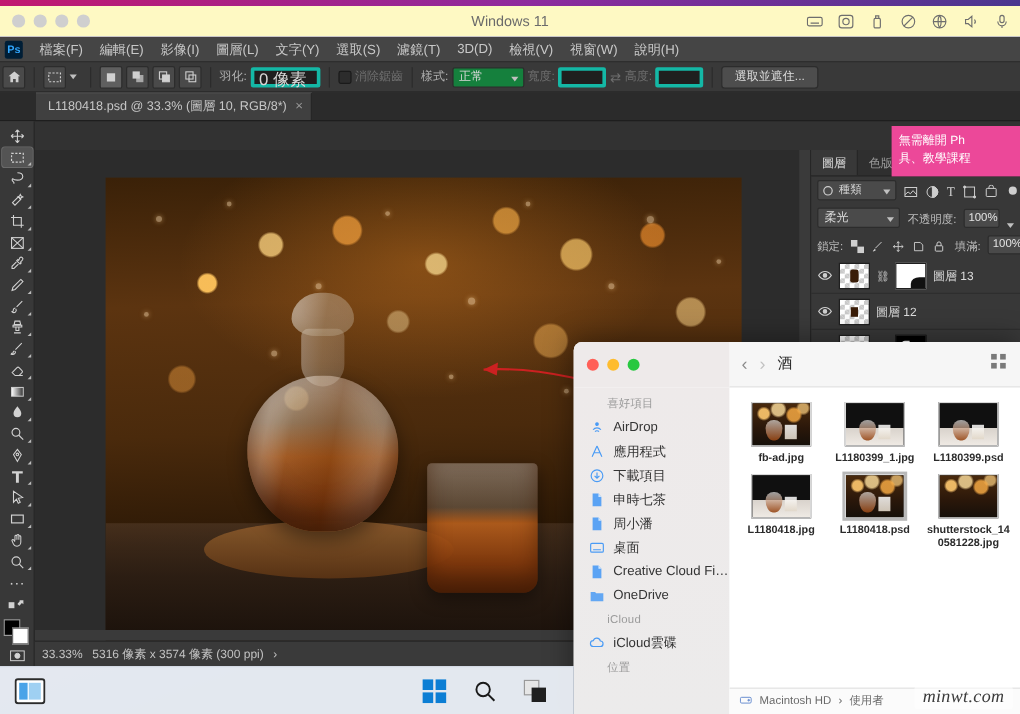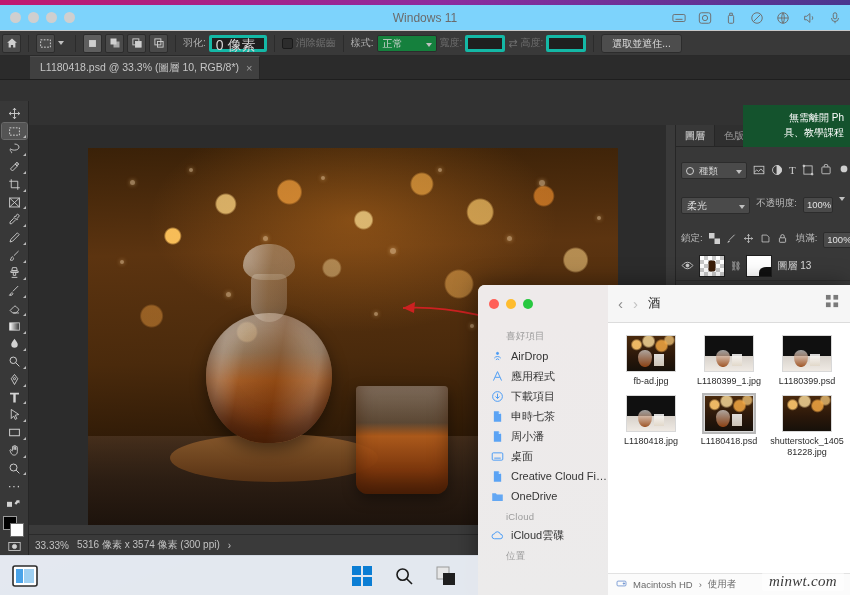--- a/index.html
+++ b/index.html
@@ -13,21 +13,21 @@
 
   
   #desktop {
     position: absolute; left: 0; top: 0; width: 850px; height: 595px;
     background: linear-gradient(160deg, #c2186f 0%, #8e2a9e 18%, #2b3c88 42%, #17325e 70%, #0d2348 100%);
   }
 
   
   #vm-bar {
     position: absolute; left: 0; top: 5px; width: 850px; height: 26px;
-    background: #7dd3fc;
+    background: #fef9c3;
     border-bottom: 1px solid #c8c8c8;
     display: flex; align-items: center;
   }
   .traffic { display: flex; gap: 7px; margin-left: 10px; }
   .tl { width: 11px; height: 11px; border-radius: 50%; background: #cfcfcf; }
   #vm-title {
     position: absolute; left: 0; right: 0; text-align: center;
     font-size: 12px; color: #6b6b6b; line-height: 26px;
     pointer-events: none;
   }
@@ -226,21 +226,21 @@
     border-bottom: 1px solid #262626;
   }
   .ptab {
     font-size: 10px; color: #9a9a9a; padding: 0 9px; display: flex;
     align-items: center; border-right: 1px solid #262626;
   }
   .ptab.active { background: #383838; color: #e0e0e0; }
   #panel-menu-icon { margin-left: auto; color: #aaa; font-size: 11px;
                      display: flex; align-items: center; padding-right: 6px; }
 
-  .prow { display: flex; align-items: flex-start; gap: 6px; padding: 3px 5px; margin-top: 12px; }
+  .prow { display: flex; align-items: flex-end; gap: 6px; padding: 3px 5px; }
   .filter-select {
     background: #4a4a4a; border: 1px solid #2c2c2c; color: #d8d8d8;
     font-size: 9.5px; height: 17px; line-height: 15px;
     padding: 0 13px 0 17px; border-radius: 2px; position: relative; flex: none;
     width: 66px; white-space: nowrap;
   }
   .filter-select::before {
     content: ""; position: absolute; left: 4px; top: 4px; width: 6px; height: 6px;
     border: 1.3px solid #cfcfcf; border-radius: 50%;
   }
@@ -293,22 +293,22 @@
     width: 26px; height: 22px; border: 1px solid #1f1f1f; flex: none;
     background: #fff; position: relative; overflow: hidden;
   }
   .link-ic { color: #cfcfcf; font-size: 9px; flex: none; }
   .lname { font-size: 10px; color: #dcdcdc; white-space: nowrap;
            overflow: hidden; text-overflow: ellipsis; }
 
   
   #ps-tooltip {
     position: absolute; right: 0; top: 74px; width: 107px; height: 42px;
-    background: #14532d; color: #fff; font-size: 10px; line-height: 15px;
-    padding: 5px 6px; overflow: hidden; z-index: 6; text-align: right;
+    background: #ec4899; color: #fff; font-size: 10px; line-height: 15px;
+    padding: 5px 6px; overflow: hidden; z-index: 6;
   }
 
   
   #finder {
     position: absolute; left: 478px; top: 285px; width: 372px; height: 310px;
     background: #fff; border-radius: 7px 0 0 0;
     box-shadow: -3px -3px 22px rgba(0,0,0,.35);
     overflow: hidden; z-index: 8; display: flex; flex-direction: column;
   }
   #finder-top { height: 38px; display: flex; flex: none; }
@@ -350,21 +350,21 @@
     display: grid; grid-template-columns: repeat(3, 1fr);
     row-gap: 8px; padding: 0 4px;
   }
   .file-cell { display: flex; flex-direction: column; align-items: center; gap: 4px; }
   .file-thumb {
     width: 50px; height: 37px; border: 1px solid #d8d8d8; background: #222;
     overflow: hidden; position: relative;
   }
   .file-name {
     font-size: 9px; color: #2b2b2b; text-align: center; line-height: 11px;
-    max-width: 74px; word-break: break-all;
+    max-width: 74px; word-break: break-all; font-weight: bold;
   }
   .file-cell.selected .file-thumb { outline: 2px solid #b8b8b8; }
   #finder-footer {
     margin-top: auto; height: 22px; border-top: 1px solid #e2e2e2;
     background: #fbfbfb; display: flex; align-items: center;
     padding-left: 8px; gap: 6px; font-size: 9.5px; color: #6a6a6a;
   }
 
   
   .th-bokeh {
@@ -473,20 +473,34 @@
       <svg width="14" height="14" viewBox="0 0 16 16" fill="none" stroke="currentColor" stroke-width="1.1">
         <rect x="6" y="2" width="4" height="7" rx="2"></rect>
           <path d="M4 8a4 4 0 0 0 8 0M8 12v2"></path>
       </svg>
     </span>
   </div>
 </div>
 
 <div id="ps">
 
+  <div id="ps-menubar">
+    <div id="ps-logo">Ps</div>
+    <div class="menu-item">檔案(F)</div>
+    <div class="menu-item">編輯(E)</div>
+    <div class="menu-item">影像(I)</div>
+    <div class="menu-item">圖層(L)</div>
+    <div class="menu-item">文字(Y)</div>
+    <div class="menu-item">選取(S)</div>
+    <div class="menu-item">濾鏡(T)</div>
+    <div class="menu-item">3D(D)</div>
+    <div class="menu-item">檢視(V)</div>
+    <div class="menu-item">視窗(W)</div>
+    <div class="menu-item">說明(H)</div>
+  </div>
 
   <div id="ps-optionsbar">
     <div class="opt-btn">
       <svg width="12" height="12" viewBox="0 0 16 16" fill="currentColor">
           <path d="M8 2 1.5 7.5h2V14h3v-3.5h3V14h3V7.5h2z"></path>
         </svg>
     </div>
     <div class="opt-sep"></div>
     <div class="opt-btn">
       <svg width="13" height="13" viewBox="0 0 16 16" fill="none" stroke="currentColor" stroke-width="1.2" stroke-dasharray="2.2 1.6">

